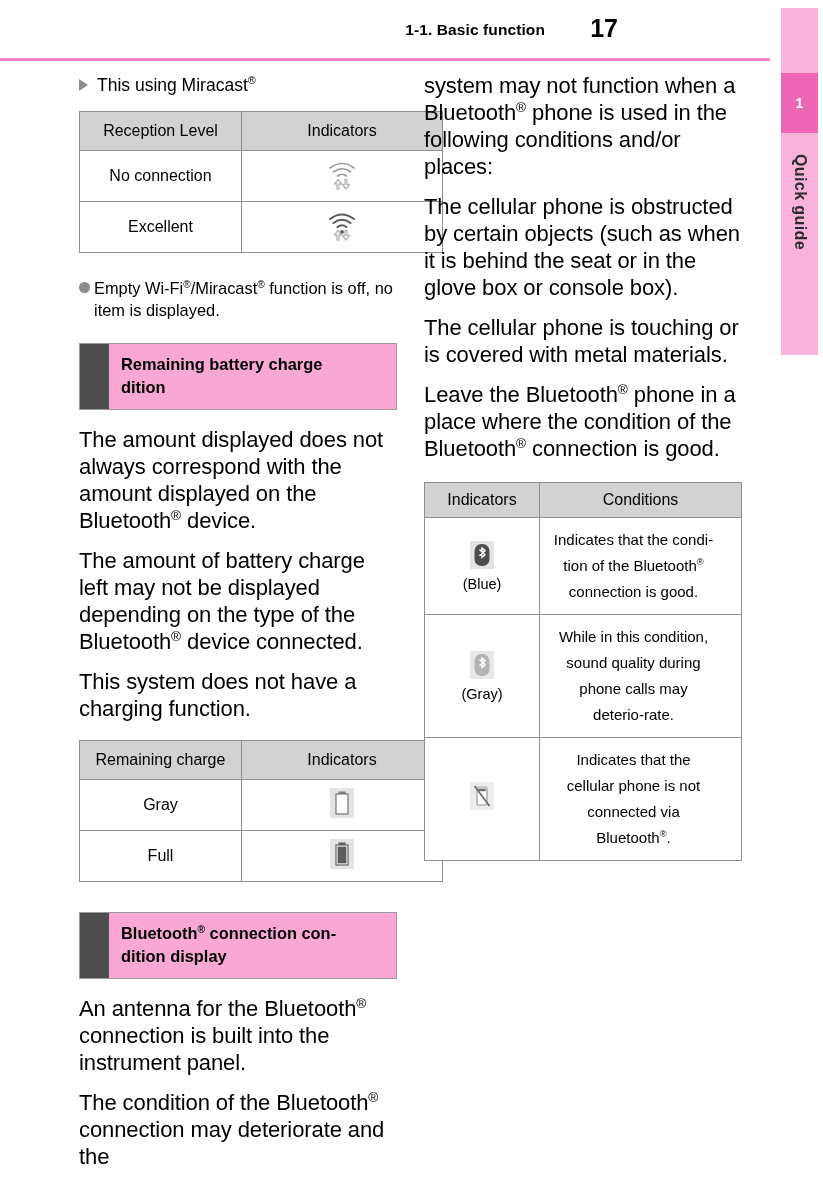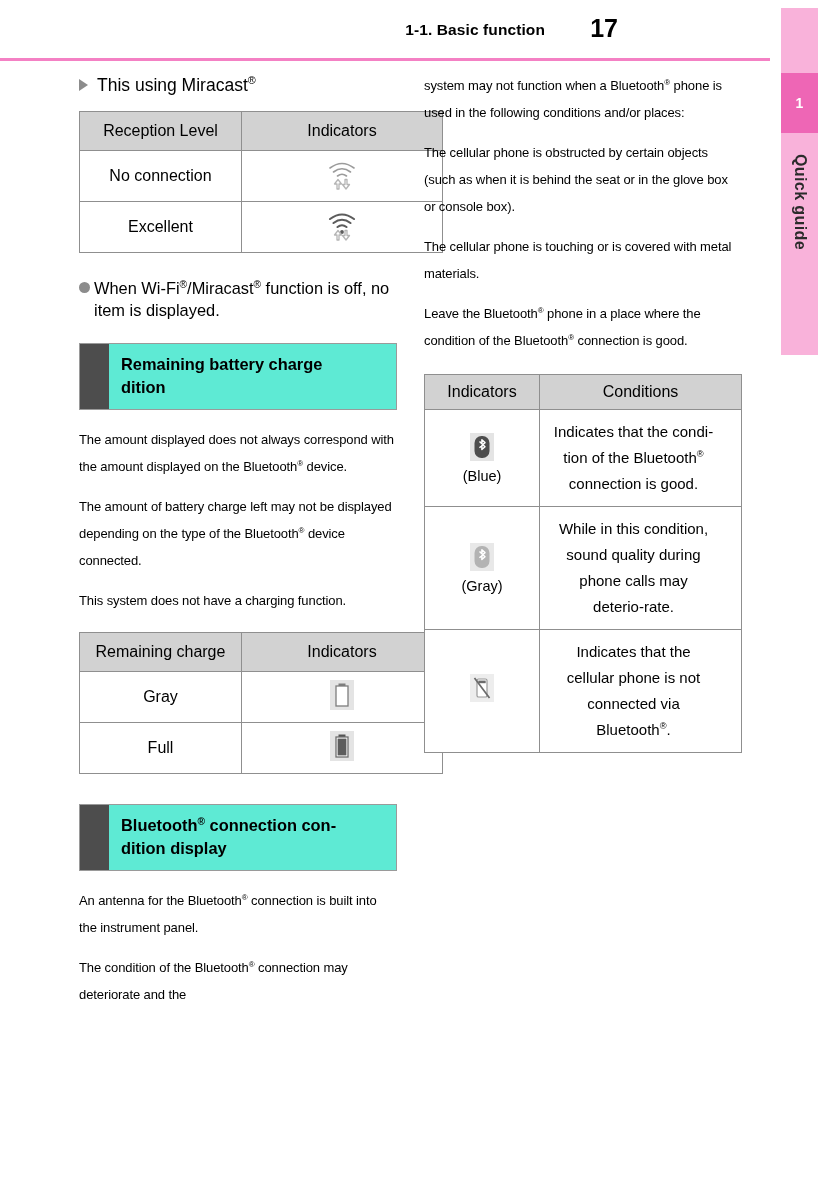--- a/index.html
+++ b/index.html
@@ -41,21 +41,21 @@
   #side-tab-label span{
      writing-mode:vertical-rl;font-size:16px;font-weight:bold;color:#2b2b2b;
      letter-spacing:0.4px;padding-top:4px;
   }
   
   .col{position:absolute;top:72px;width:318px;}
   #col-left{left:79px;}
   #col-right{left:424px;}
   
   p.body{
-    margin:0 0 13px 0;font-size:13px;line-height:27px;
+    margin:0 0 13px 0;font-size:22px;line-height:27px;
     letter-spacing:-0.1px;
   }
   sup.reg{font-size:0.62em;vertical-align:super;line-height:0;}
   
   .arrow-head{
     display:flex;align-items:flex-start;gap:9px;
     font-size:17.5px;line-height:26px;margin:0 0 13px 0;
   }
   .tri{
     width:0;height:0;border-left:9px solid #8c8c8c;
@@ -67,21 +67,21 @@
     display:flex;align-items:flex-start;gap:4px;
     font-size:16.4px;line-height:22px;margin:0 0 8px 0;
   }
   .dot{
     width:11px;height:11px;border-radius:50%;background:#8c8c8c;
     margin-top:5px;flex:0 0 auto;
   }
   
   .sec-head{
     display:flex;border:1px solid #9a9a9a;margin:22px 0 16px 0;
-    background:#5eead4;
+    background:#f9a8d4;
   }
   .sec-head .bar{width:29px;background:#4d4d4d;flex:0 0 auto;}
   .sec-head .txt{
     padding:9px 10px 10px 12px;font-size:16.4px;font-weight:bold;
     line-height:23px;
   }
   
   table.tbl{
     border-collapse:collapse;width:364px;margin:0 0 6px 0;
     table-layout:fixed;
@@ -170,21 +170,21 @@
             </g>
           </svg>
         </span>
       </td>
     </tr>
   </tbody>
     </table>
 
   <div class="dot-item" style="margin-top:24px">
     <span class="dot"></span>
-    <span><span>When Wi-Fi</span><sup class="reg">®</sup><span>/Miracast</span><sup class="reg">®</sup><span> function is off, no item is displayed.</span></span>
+    <span><span>Empty Wi-Fi</span><sup class="reg">®</sup><span>/Miracast</span><sup class="reg">®</sup><span> function is off, no item is displayed.</span></span>
   </div>
 
   <div class="sec-head">
     <div class="bar"></div>
     <div class="txt">
       <span>Remaining battery charge</span><br>
       <span>dition</span>
     </div>
   </div>
 

